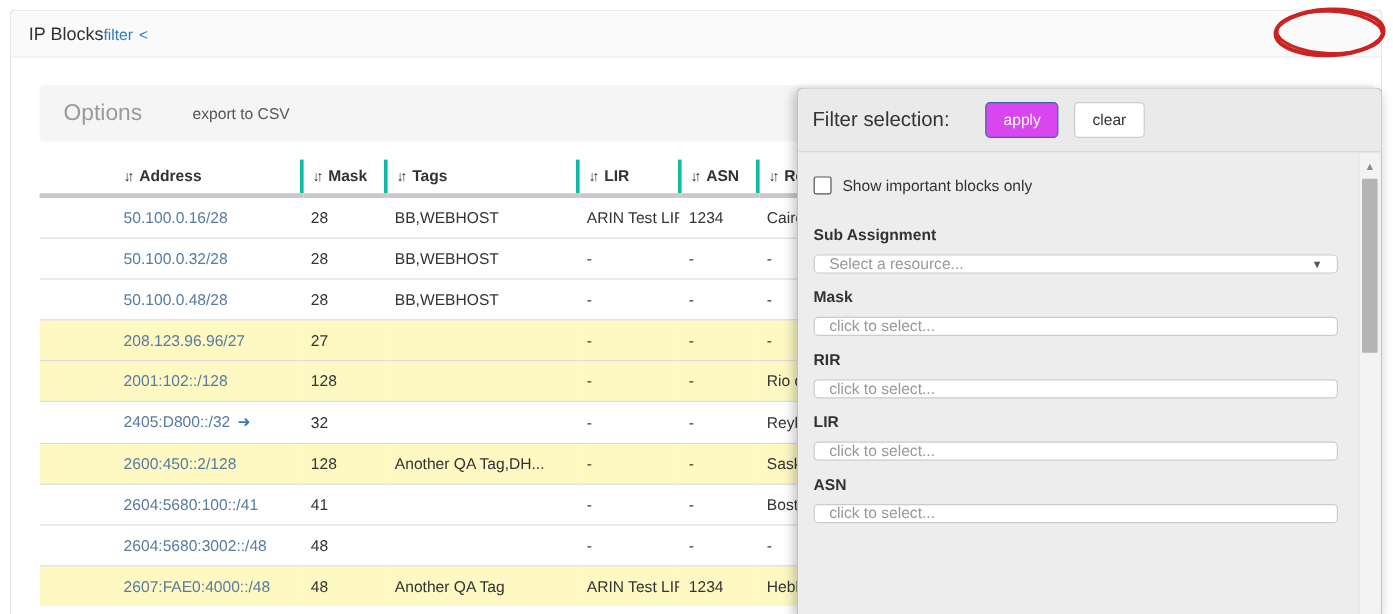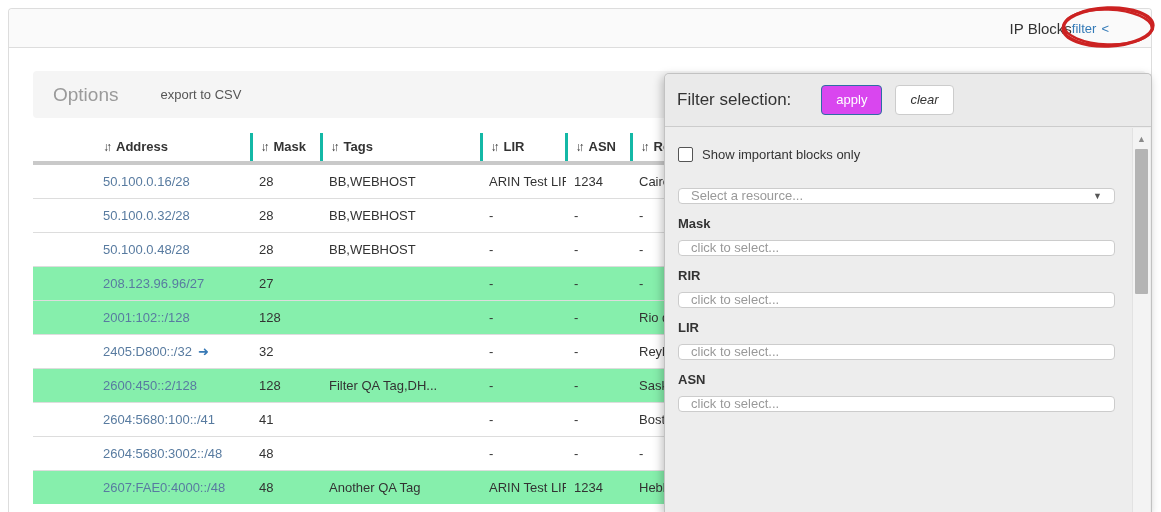--- a/index.html
+++ b/index.html
@@ -19,21 +19,21 @@
     background: #fff;
     border: 1px solid #ddd;
     border-bottom: none;
     border-radius: 4px 4px 0 0;
   }
   .page-header {
     height: 39px;
     background: #fafafa;
     border-bottom: 1px solid #ddd;
     border-radius: 4px 4px 0 0;
-    display: flex; align-items: center; justify-content: flex-end;
+    display: flex; align-items: center; justify-content: flex-start;
     padding: 0 14px 0 15px;
   }
   .page-title { font-size: 15px; color: #333; }
   .filter-link {
     font-size: 13px; color: #337ab7; text-decoration: none;
     margin-right: 28px; cursor: pointer;
   }
   .filter-link .chev { margin-left: 5px; font-size: 13px; }
 
   
@@ -70,21 +70,21 @@
   }
   .ip-table th.sep { border-left: 3px solid #14b8a6; }
   .sort-icon { letter-spacing: -3px; margin-right: 7px; font-size: 12px; }
   .ip-table td {
     font-size: 13px; color: #333;
     padding: 8px; line-height: 17px;
     border-top: 1px solid #ddd;
     white-space: nowrap; overflow: hidden;
   }
   .ip-table tbody tr:first-child td { border-top: none; }
-  .ip-table tr.highlighted td { background: #86efac; }
+  .ip-table tr.highlighted td { background: #fef9c3; }
   a.addr { color: #587ba0; text-decoration: none; cursor: pointer; }
   .arrow-icon { font-family: "DejaVu Sans", sans-serif; color: #3879b5; margin-left: 6px; font-size: 13px; }
 
   
   .filter-panel {
     position: absolute; left: 664px; top: 73px;
     width: 488px; height: 439px;
     background: #ededed;
     border: 1px solid #c2c2c2;
     border-bottom: none;
@@ -97,21 +97,21 @@
     border-radius: 5px 5px 0 0;
     display: flex; align-items: center;
     padding: 0 12px;
   }
   .filter-title { font-size: 17px; color: #333; }
   .btn {
     font-family: "Liberation Sans", sans-serif;
     font-size: 13px; padding: 6px 14px; border-radius: 4px; cursor: pointer; line-height: 16px;
   }
   .btn-apply { margin-left: 30px; background: #d946ef; border: 1px solid #2e6da4; color: #fff; }
-  .btn-clear { margin-left: 13px; background: #fff; border: 1px solid #ccc; color: #333; font-style: italic; }
+  .btn-clear { margin-left: 13px; background: #fff; border: 1px solid #ccc; color: #333; }
 
   .filter-body { padding: 20px 13px 0 13px; }
   .checkbox-row { display: flex; align-items: center; margin-bottom: 26px; }
   .checkbox-row input[type="checkbox"] {
     appearance: none; -webkit-appearance: none;
     width: 15px; height: 15px; background: #fff;
     border: 1px solid #555; border-radius: 2px; cursor: pointer;
   }
   .checkbox-row label { font-size: 13px; color: #333; margin-left: 9px; cursor: pointer; }
 
@@ -235,21 +235,21 @@
           <td></td>
           <td>-</td>
           <td>-</td>
           <td>Reykj</td>
         </tr>
 
         <tr class="highlighted">
           <td></td>
           <td><a class="addr">2600:450::2/128</a></td>
           <td>128</td>
-          <td>Filter QA Tag,DH...</td>
+          <td>Another QA Tag,DH...</td>
           <td>-</td>
           <td>-</td>
           <td>Saska</td>
         </tr>
 
         <tr>
           <td></td>
           <td><a class="addr">2604:5680:100::/41</a></td>
           <td>41</td>
           <td></td>
@@ -288,20 +288,21 @@
     <button class="btn btn-apply">apply</button>
     <button class="btn btn-clear">clear</button>
   </div>
 
   <div class="filter-body">
     <div class="checkbox-row">
       <input type="checkbox" id="important-cb" style="">
       <label for="important-cb">Show important blocks only</label>
     </div>
 
+      <div class="field-label">Sub Assignment</div>
       <div class="filter-control">
         <span>Select a resource...</span>
         <span class="caret-icon">▼</span>
       </div>
 
       <div class="field-label">Mask</div>
       <div class="filter-control">
         <span>click to select...</span>
 
       </div>

